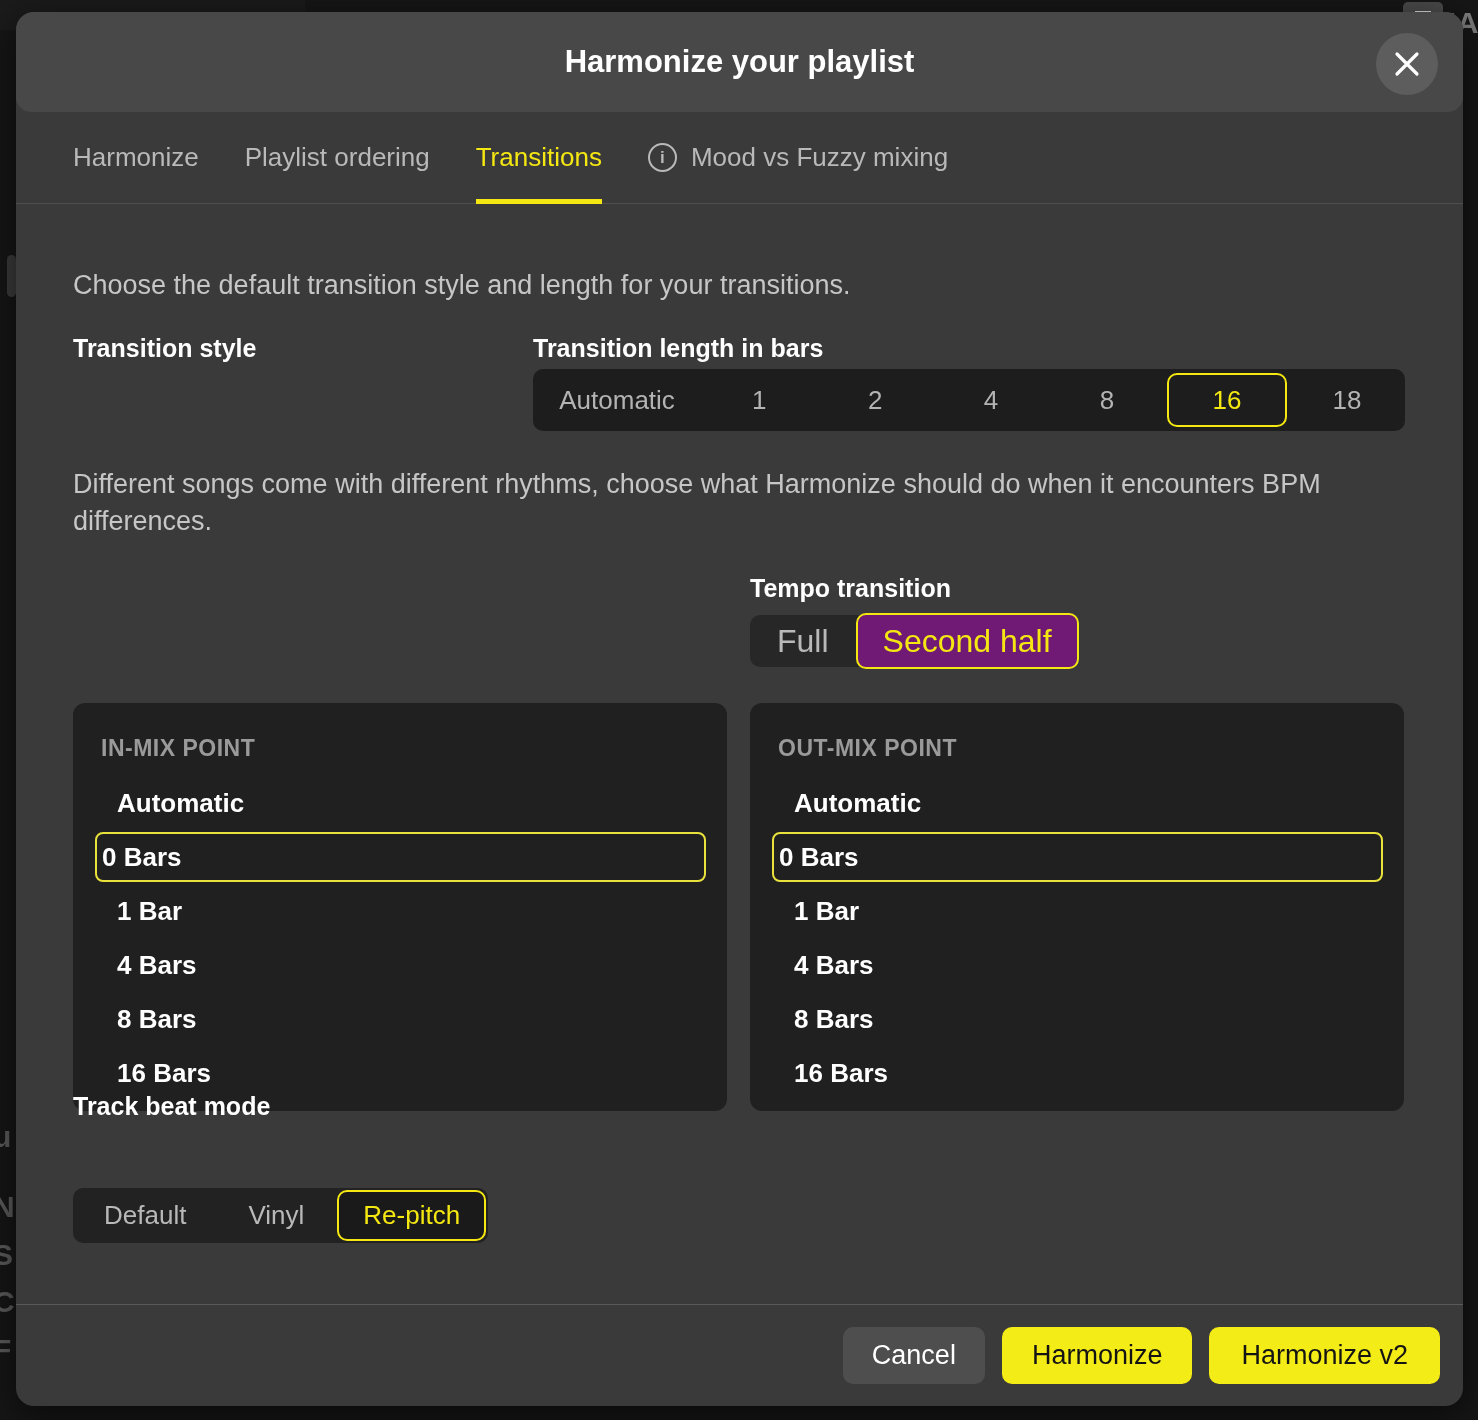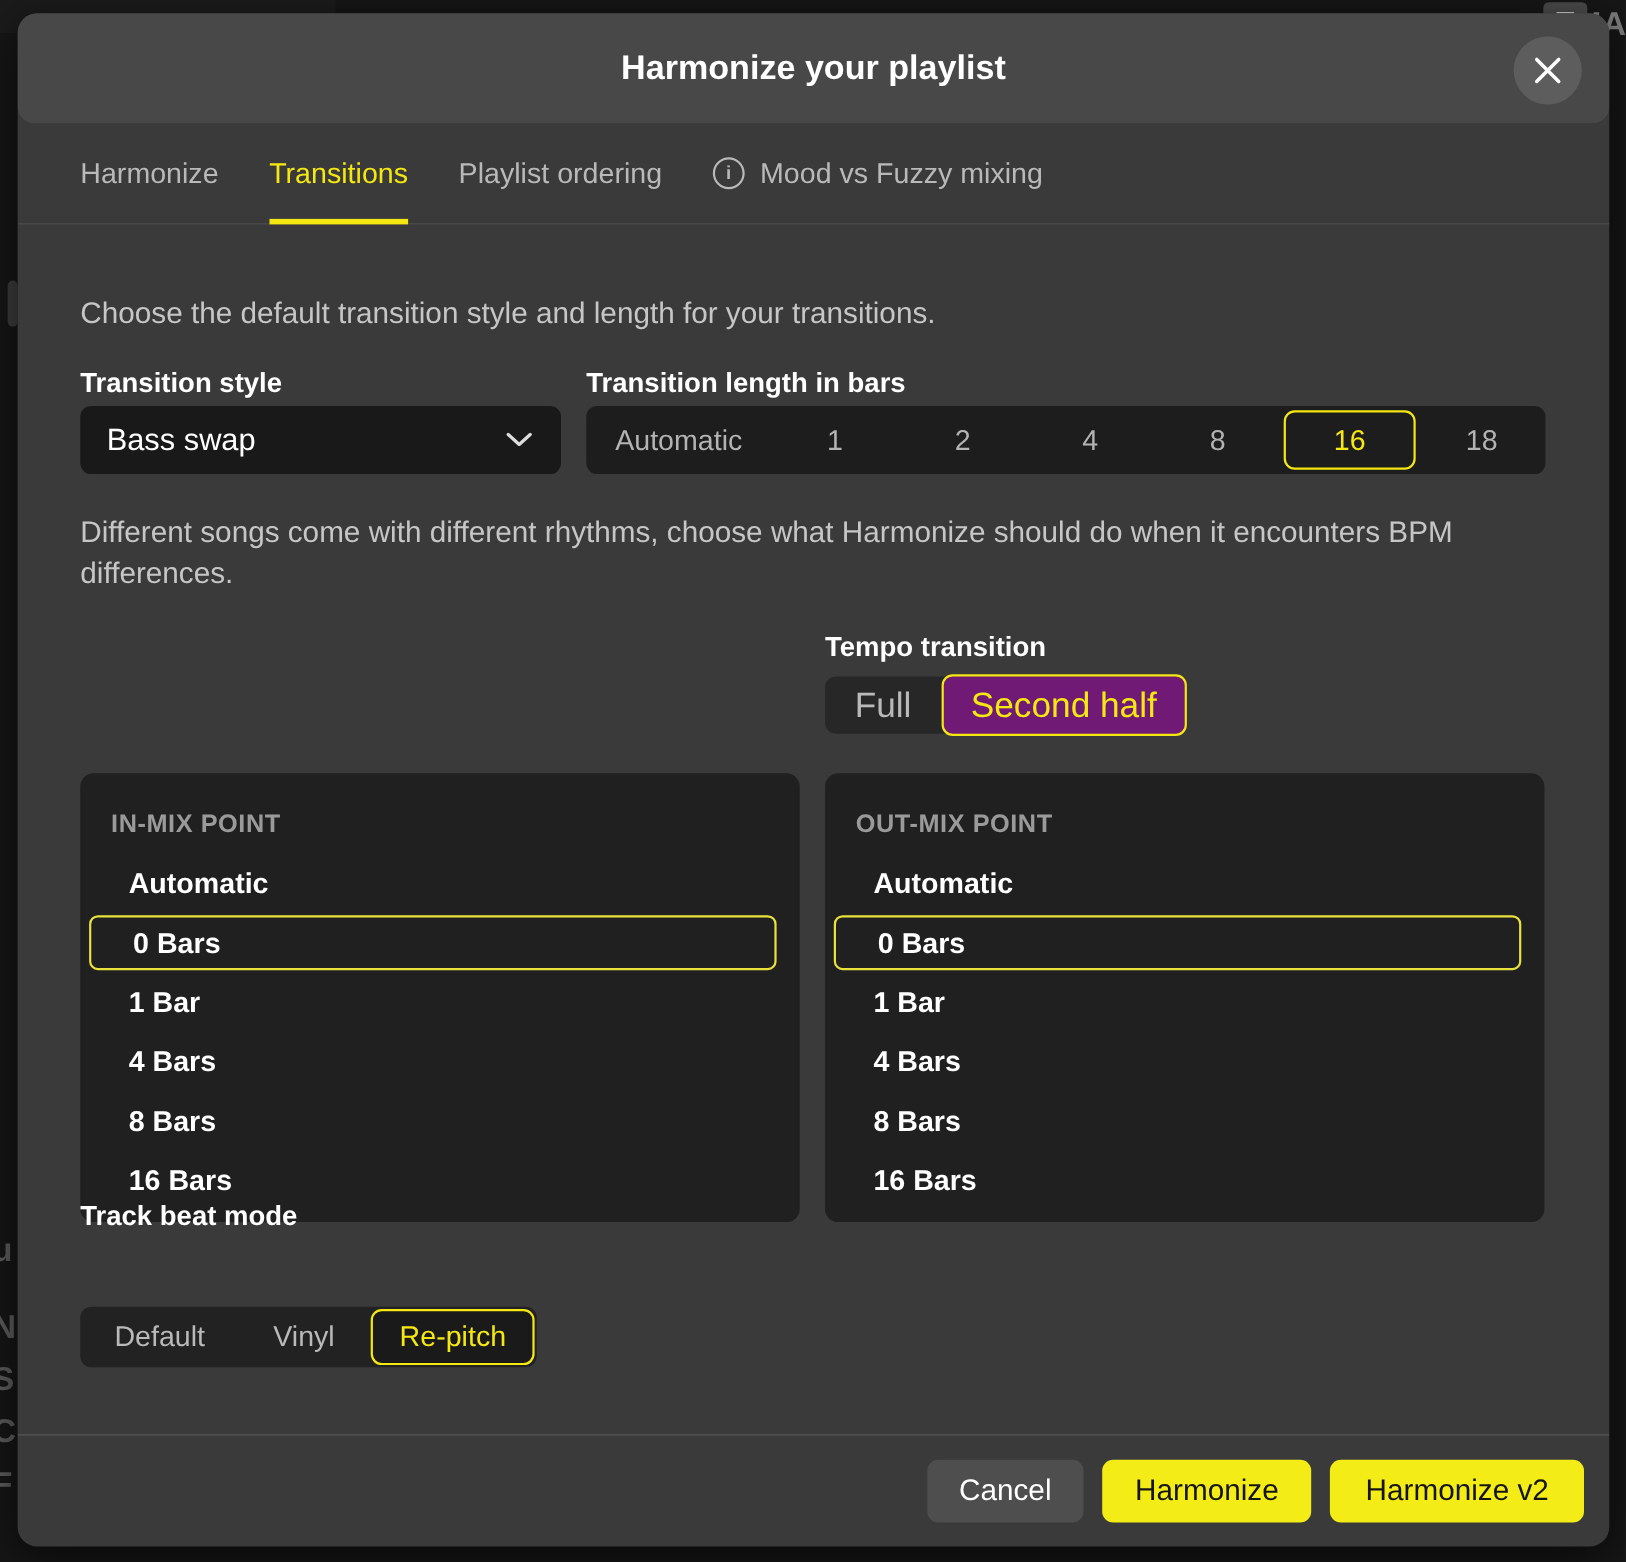--- a/index.html
+++ b/index.html
@@ -118,21 +118,21 @@
   }
   .card.in-mix{left:57px;}
   .card.out-mix{left:734px;}
   .card-title{margin:32px 0 0 28px;font-size:23px;font-weight:700;letter-spacing:.5px;color:#9a9a9a;}
   .card-list{margin-top:14px;list-style:none;}
   .card-row{
     height:54px;display:flex;align-items:center;padding-left:44px;
     font-size:26px;font-weight:600;color:#ffffff;cursor:pointer;
   }
   .card-row.selected{
-    height:50px;margin:2px 21px 2px 8px;padding-left:38px;
+    height:50px;margin:2px 21px 2px 22px;padding-left:5px;
     border:2px solid #e9e13c;border-radius:8px;
   }
 
   
   .seg-beat{
     position:absolute;top:1176px;left:57px;height:55px;
     display:inline-flex;align-items:center;background:#222222;border-radius:10px;
   }
   .beat-opt{padding:0 31px;font-size:26px;color:#b9b9b9;cursor:pointer;display:flex;align-items:center;height:100%;}
   .beat-opt.selected{
@@ -178,41 +178,35 @@
   <div class="close-btn">
     <svg width="28" height="28" viewBox="0 0 28 28">
       <path d="M4 4 L24 24 M24 4 L4 24" stroke="#ffffff" stroke-width="3.2" stroke-linecap="round"></path>
     </svg>
   </div>
 
   <div class="tab-bar">
     <div class="tab">
       <span>Harmonize</span>
     </div>
+    <div class="tab">
+      <span>Playlist ordering</span>
+    </div>
     <div class="tab active">
       <span>Transitions</span>
-    </div>
-    <div class="tab">
-      <span>Playlist ordering</span>
     </div>
     <div class="tab">
       <span class="info-icon">i</span>
       <span>Mood vs Fuzzy mixing</span>
     </div>
   </div>
 
   <div class="intro">Choose the default transition style and length for your transitions.</div>
 
   <div class="field-label lbl-style">Transition style</div>
-  <div class="dropdown">
-    <span class="dropdown-value">Bass swap</span>
-    <svg width="28" height="18" viewBox="0 0 28 18">
-      <path d="M4 4 L14 13 L24 4" fill="none" stroke="#dddddd" stroke-width="3" stroke-linecap="round" stroke-linejoin="round"></path>
-    </svg>
-  </div>
 
   <div class="field-label lbl-length">Transition length in bars</div>
   <div class="seg-length">
     <div class="seg-cell wide">Automatic</div>
     <div class="seg-cell">1</div>
     <div class="seg-cell">2</div>
     <div class="seg-cell">4</div>
     <div class="seg-cell">8</div>
     <div class="seg-cell selected">16</div>
     <div class="seg-cell">18</div>

